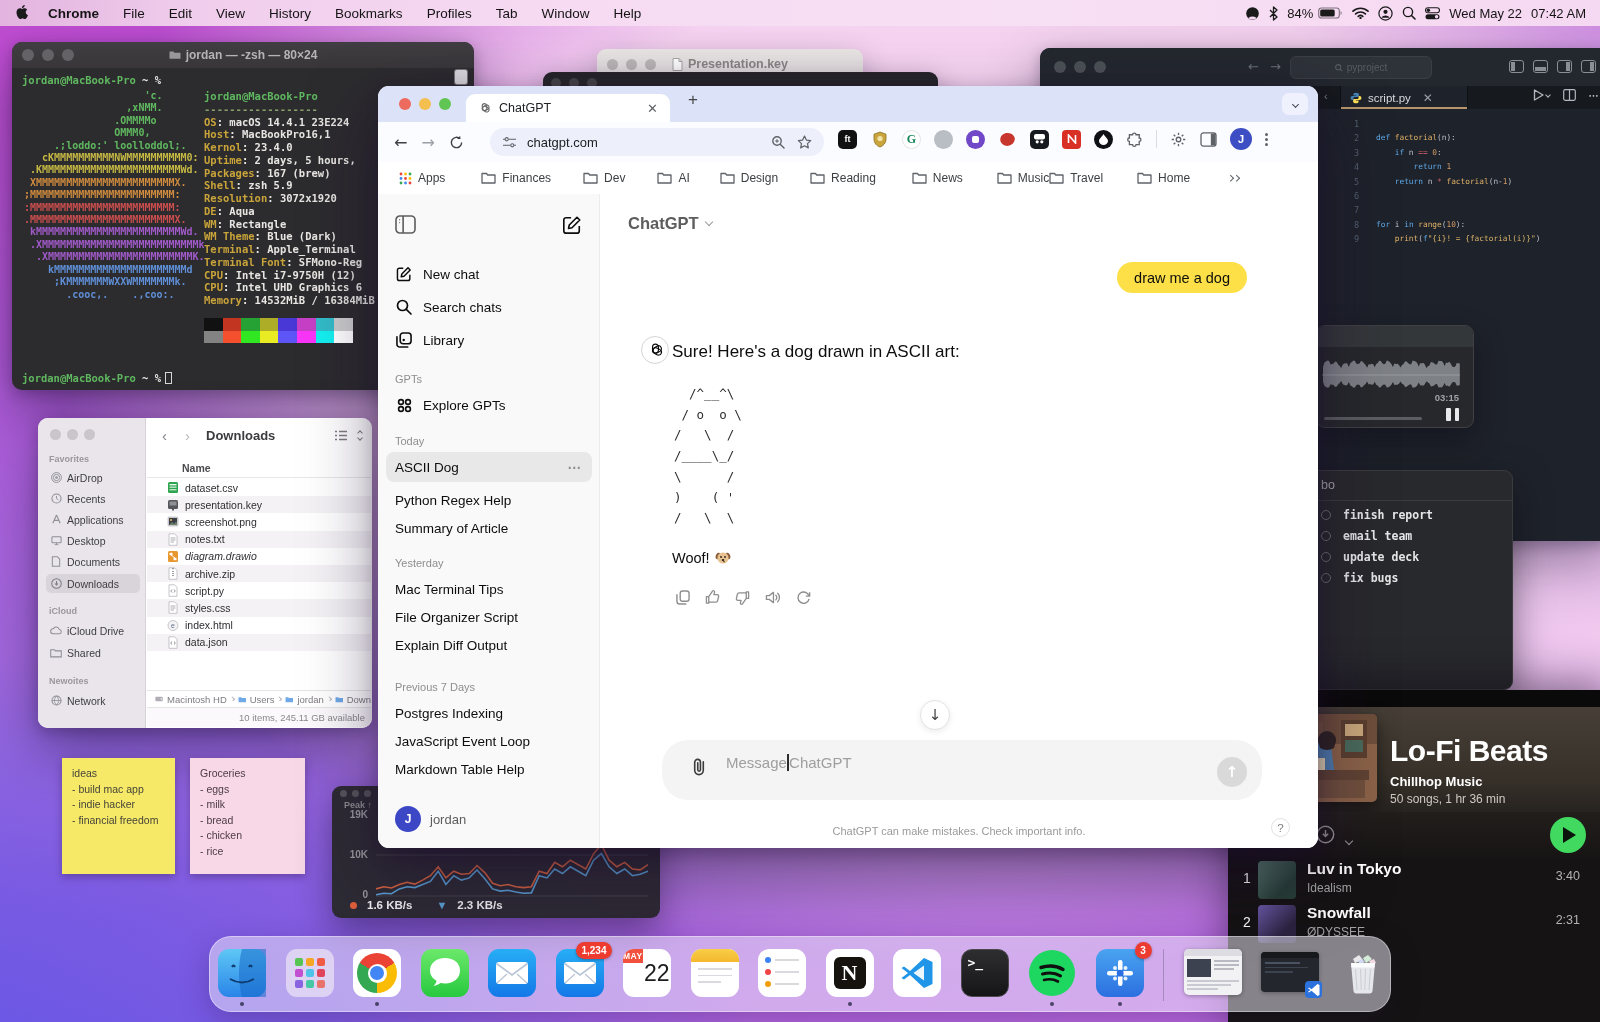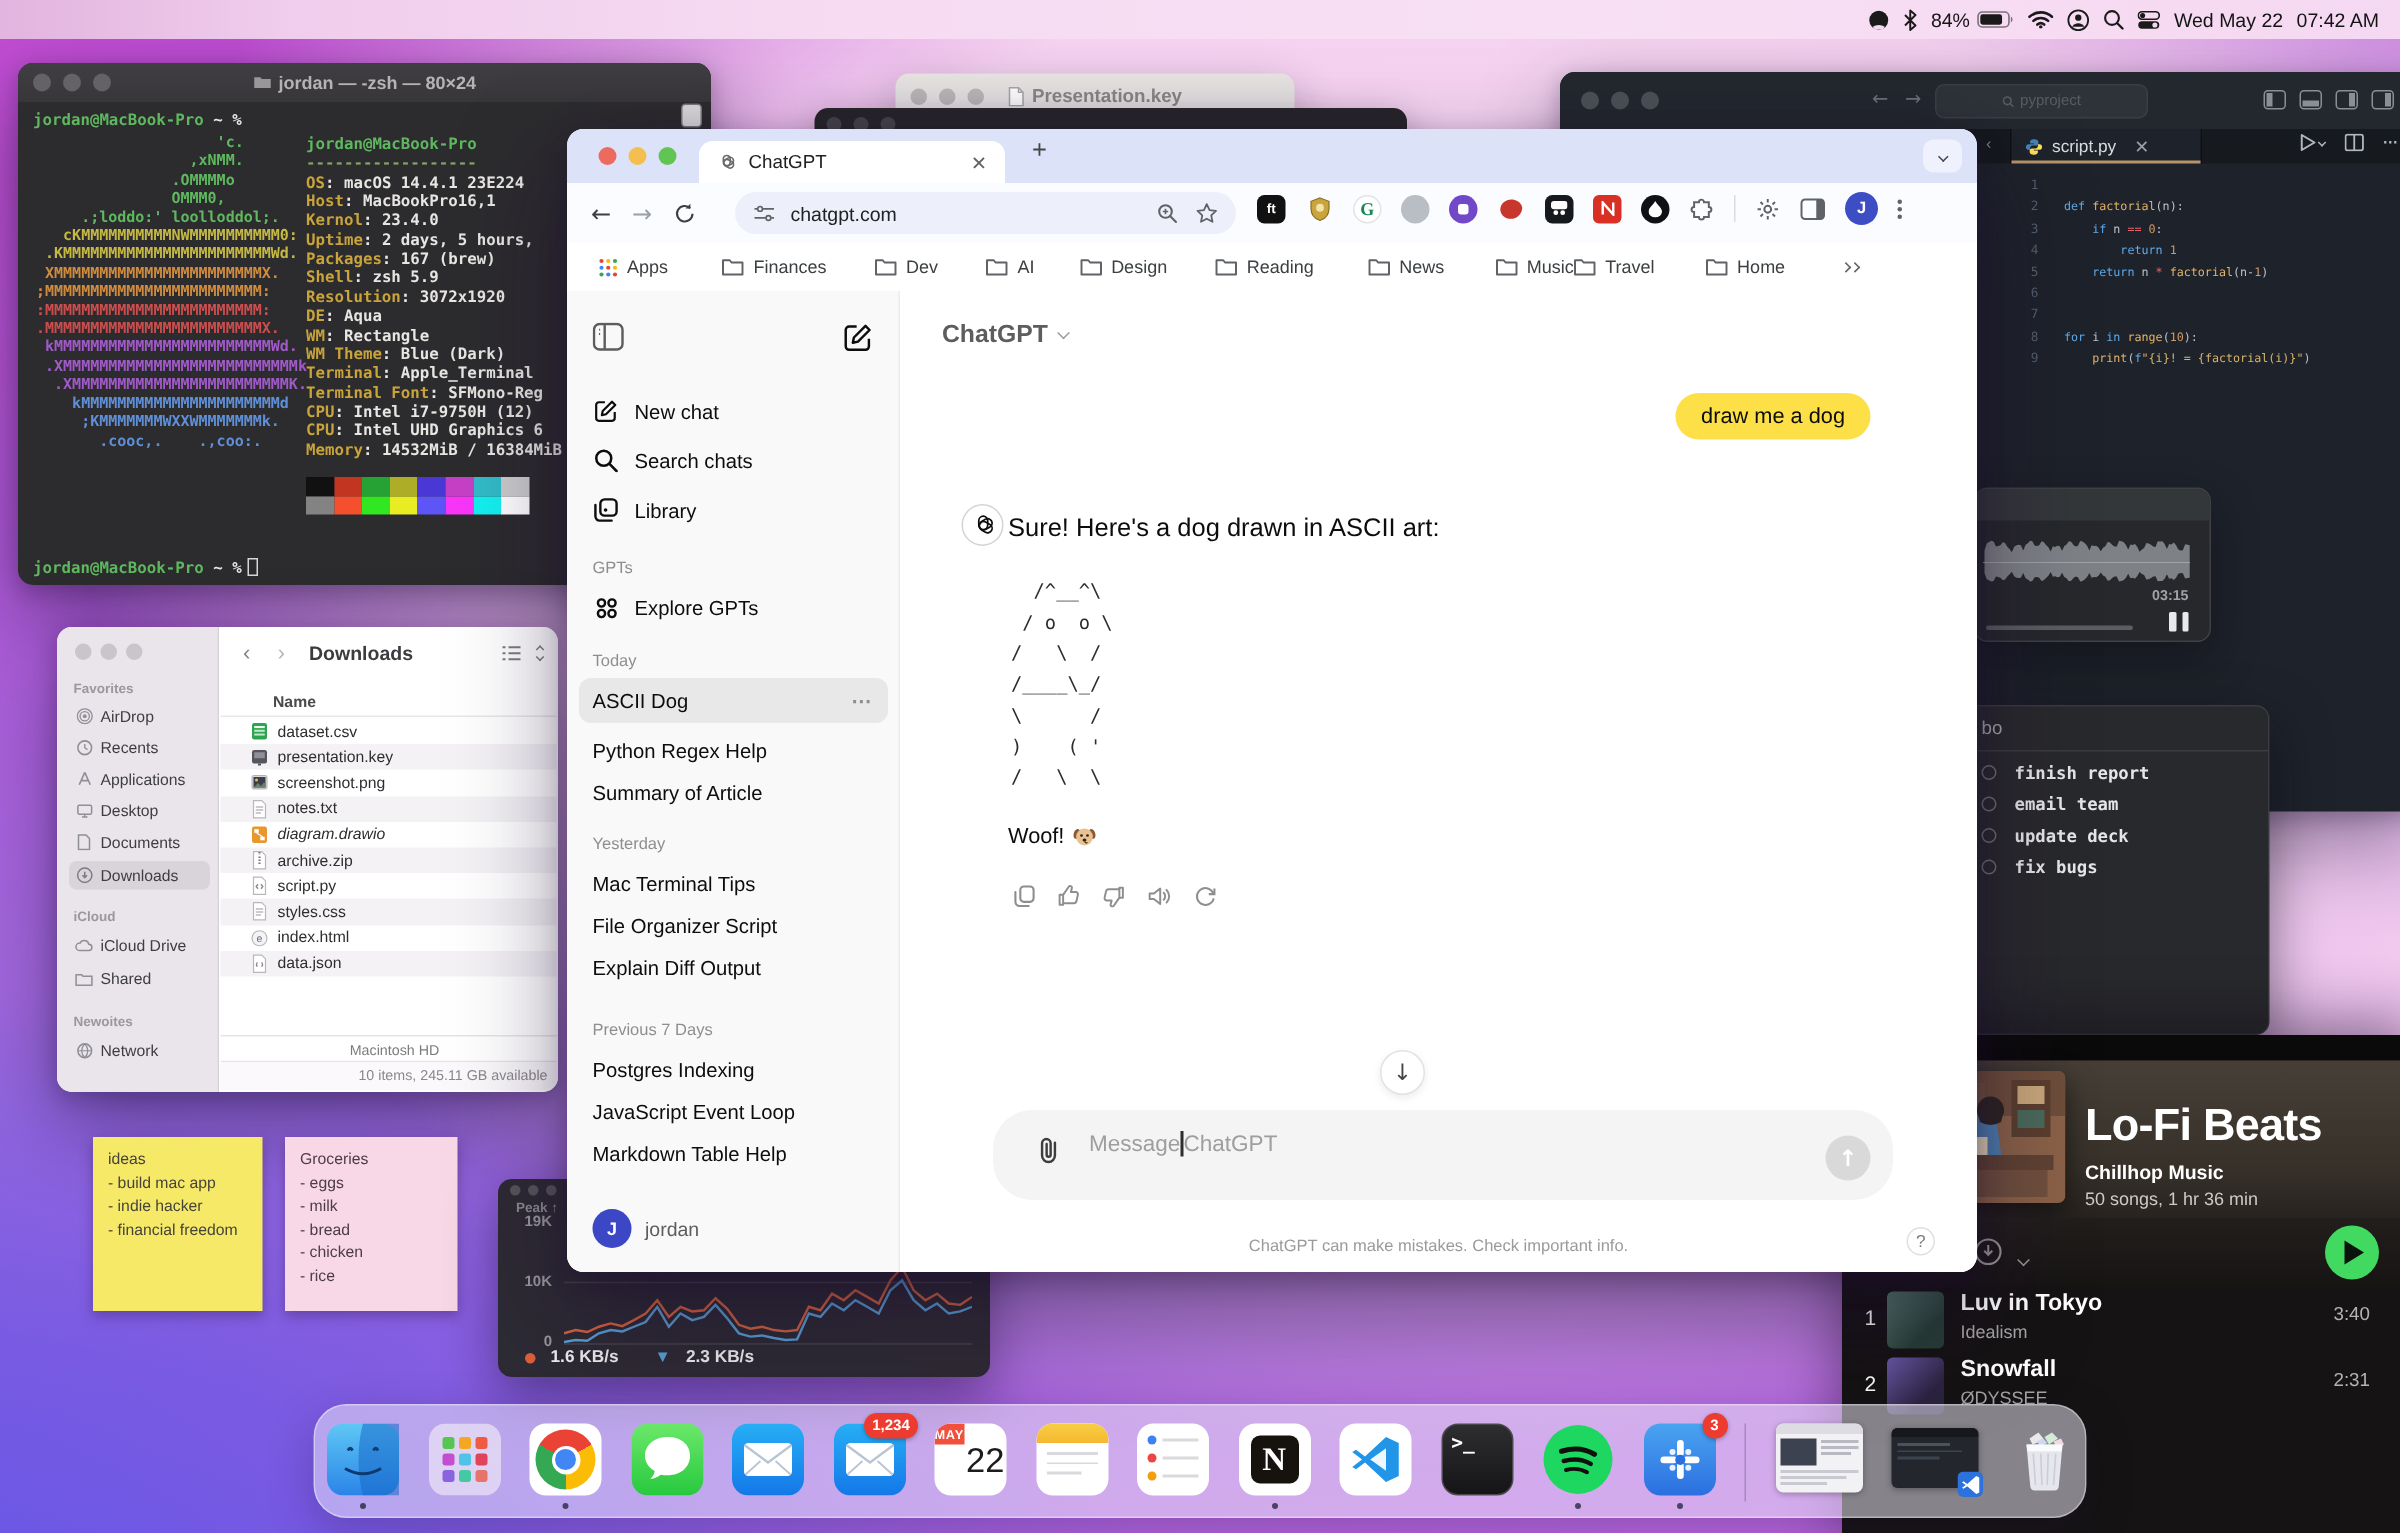--- a/index.html
+++ b/index.html
@@ -59,21 +59,21 @@
 .fs-item { position:absolute; left:8px; width:94px; height:19px; display:flex; align-items:center; gap:5px; font-size:10.5px; color:#3e3e42; padding-left:4px; border-radius:5px; }
 .fs-item .fico { width:12px; display:flex; justify-content:center; color:#8f8f96; }
 .fs-item.sel { background:#d9d4da; }
 #finder .fmain { position:absolute; left:108px; top:0; right:0; bottom:0; border-radius:0 10px 10px 0; overflow:hidden; background:#fff; }
 #finder .ftoolbar { position:absolute; left:108px; top:0; right:0; height:34px; display:flex; align-items:center; color:#7f7c81; border-radius:0 10px 0 0; }
 #finder .ftitle { font-size:13px; font-weight:bold; color:#3c3c40; }
 .fhead { position:absolute; left:144px; top:44px; font-size:10.5px; font-weight:bold; color:#4a4a4e; }
 .frow { position:absolute; left:109px; right:1px; height:17.2px; display:flex; align-items:center; padding-left:19px; gap:6px; font-size:10.5px; color:#2e2e32; }
 .frow.alt { background:#f4f2f5; }
 .ficon { width:13px; height:13px; display:flex; align-items:center; justify-content:center; }
-#fpath { position:absolute; left:109px; right:1px; top:272px; height:17px; border-top:1px solid #e7e4e8; display:flex; align-items:center; gap:4px; padding-left:8px; font-size:9.5px; color:#7e7b80; white-space:nowrap; overflow:hidden;flex-direction:column; }
+#fpath { position:absolute; left:109px; right:1px; top:272px; height:17px; border-top:1px solid #e7e4e8; display:flex; align-items:center; gap:4px; padding-left:8px; font-size:9.5px; color:#7e7b80; white-space:nowrap; overflow:hidden; }
 #fstatus { position:absolute; left:109px; right:1px; top:289px; height:20px; border-top:1px solid #e7e4e8; display:flex; align-items:center; justify-content:flex-end; padding-right:6px; font-size:9.5px; color:#8b888d; border-radius:0 0 10px 0; background:#fbf9fb; }
 
 
 .sticky { position:absolute; width:113px; height:116px; padding:8px 10px; font-size:10.5px; line-height:15.5px; box-shadow:0 3px 8px rgba(40,20,60,.35); color:#45443a; }
 #sticky-ideas { left:62px; top:758px; background:#f6e967; }
 #sticky-groceries { left:190px; top:758px; width:115px; background:#f8d7e6; color:#4c3c46; }
 
 
 #netwidget { left:332px; top:786px; width:328px; height:132px; background:rgba(42,41,45,.96); border-radius:9px; box-shadow:0 14px 34px rgba(20,10,40,.4); }
 #netwidget .dots { left:8px; top:4px; }
@@ -205,20 +205,37 @@
 .di { width:48px; height:48px; position:relative; flex:none; }
 .di .rdot { position:absolute; left:50%; bottom:-9px; width:4px; height:4px; margin-left:-2px; border-radius:50%; background:rgba(40,40,70,.8); }
 .badge { position:absolute; top:-7px; right:-8px; background:#ee3b2f; color:#fff; font-size:10px; font-weight:bold; border-radius:9px; height:17px; min-width:17px; display:flex; align-items:center; justify-content:center; padding:0 5px; box-shadow:0 1px 3px rgba(0,0,0,.3); }
 .dock-sep { width:1px; height:52px; background:rgba(60,60,90,.3); flex:none; margin-top:0; }
 .dprev { width:58px; height:48px; position:relative; flex:none; }
 </style>
 </head>
 <body>
 
 <div id="menubar">
+  <div class="left">
+    <span class="apple">
+      <svg width="14" height="16" viewBox="0 0 14 16">
+          <path fill="#1a1a1a" d="M11.4 8.5c0-2 1.6-2.9 1.7-3-0.9-1.4-2.4-1.6-2.9-1.6-1.2-.1-2.4.7-3 .7-.6 0-1.6-.7-2.6-.7C3.3 4 2 4.7 1.3 5.9c-1.5 2.6-.4 6.4 1.1 8.5.7 1 1.5 2.2 2.6 2.1 1-.1 1.4-.7 2.7-.7s1.6.7 2.7.7c1.1 0 1.8-1 2.5-2.1.8-1.2 1.1-2.3 1.1-2.4 0 0-2.5-1-2.6-3.5zM9.4 2.3c.6-.7 1-1.6.9-2.3-.8 0-1.8.5-2.4 1.2-.5.6-1 1.5-.9 2.4.9 0 1.8-.6 2.4-1.3z" transform="scale(.85)"></path>
+        </svg>
+    </span>
+    <span class="mi app">Chrome</span>
+    <span class="mi">File</span>
+    <span class="mi">Edit</span>
+    <span class="mi">View</span>
+    <span class="mi">History</span>
+    <span class="mi">Bookmarks</span>
+    <span class="mi">Profiles</span>
+    <span class="mi">Tab</span>
+    <span class="mi">Window</span>
+    <span class="mi">Help</span>
+  </div>
   <div class="right">
     <span>
       <svg width="15" height="15" viewBox="0 0 15 15">
           <circle cx="7.5" cy="7.5" r="6.3" fill="#1a1a1a"></circle>
           <path d="M3.5 11.8 a6 4.5 0 0 1 8 0 l-1.5 1.8 h-5z" fill="#f5d8f1"></path>
         </svg>
     </span>
     <span>
       <svg width="9" height="15" viewBox="0 0 9 15">
           <path d="M1 4 L8 11 4.5 14 4.5 1 8 4 1 11" stroke="#1a1a1a" stroke-width="1.3" fill="none" stroke-linejoin="round"></path>

